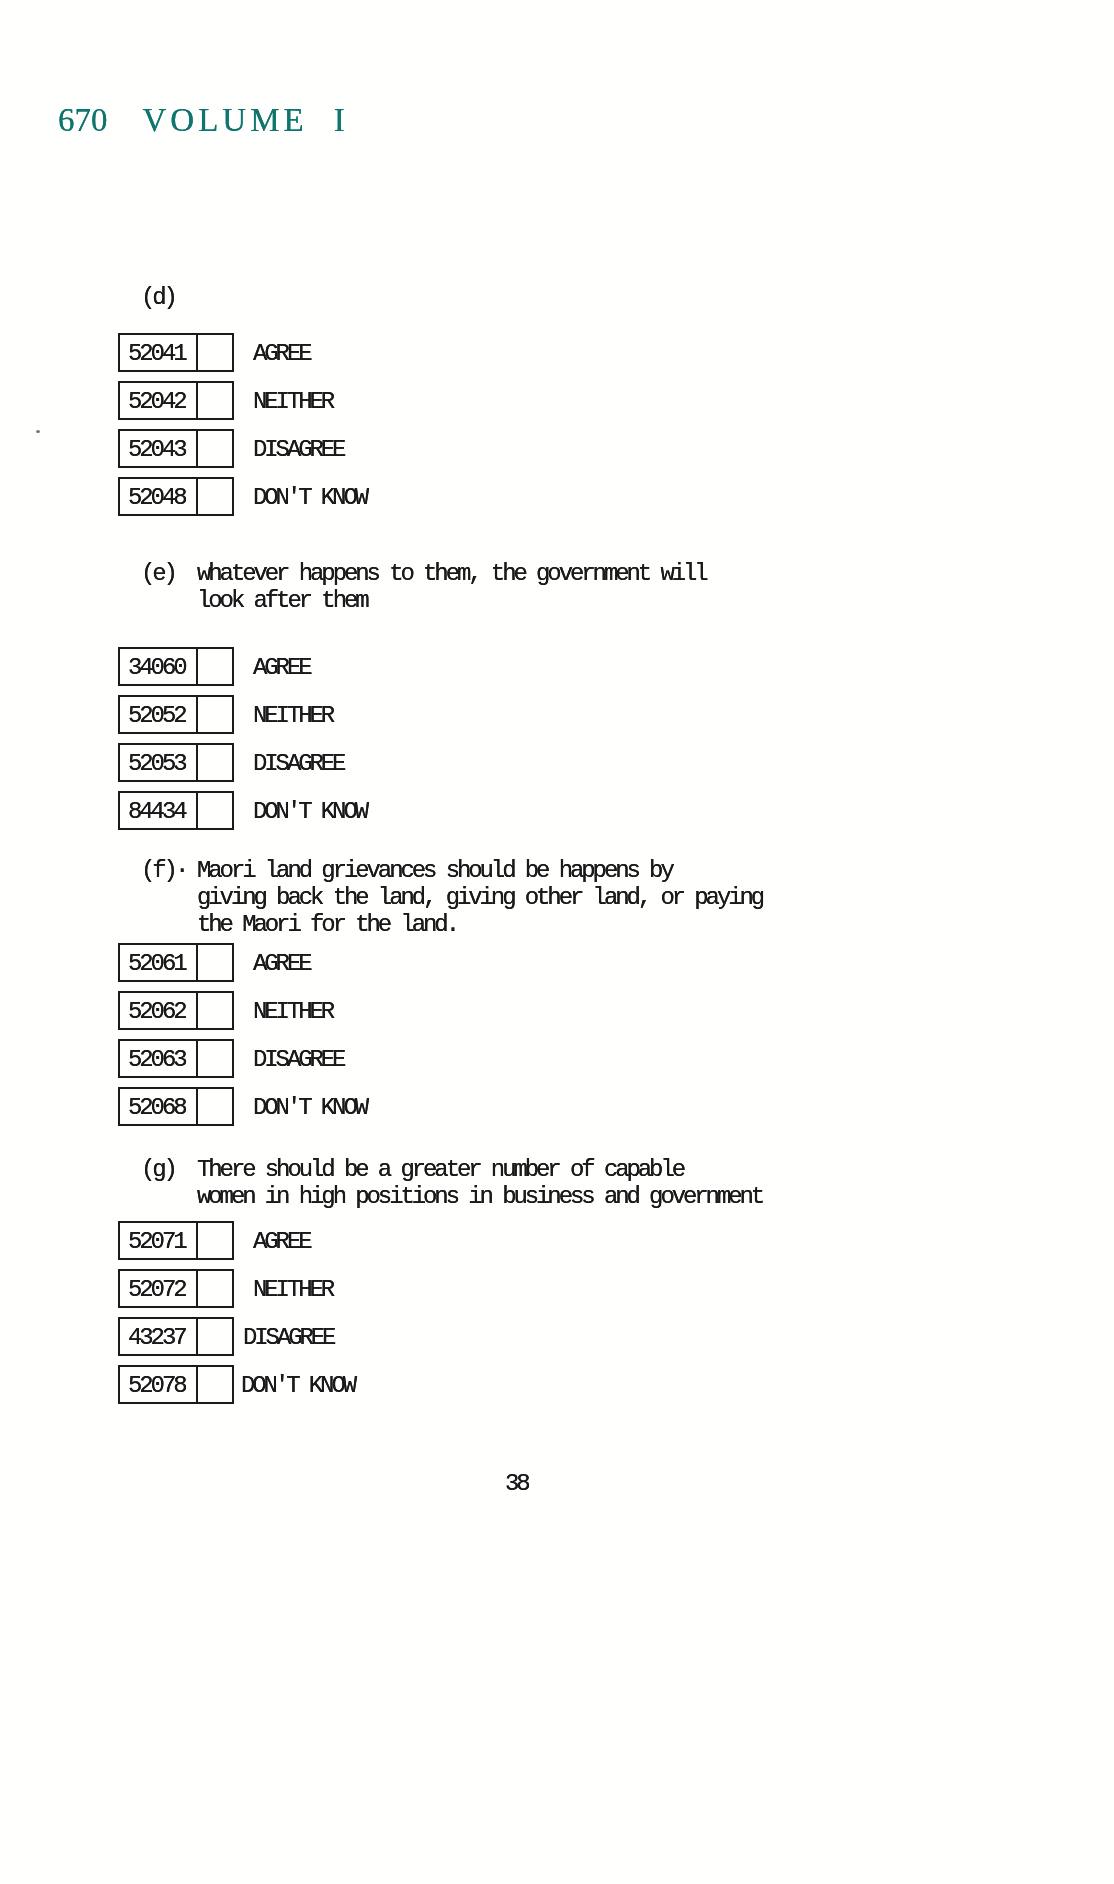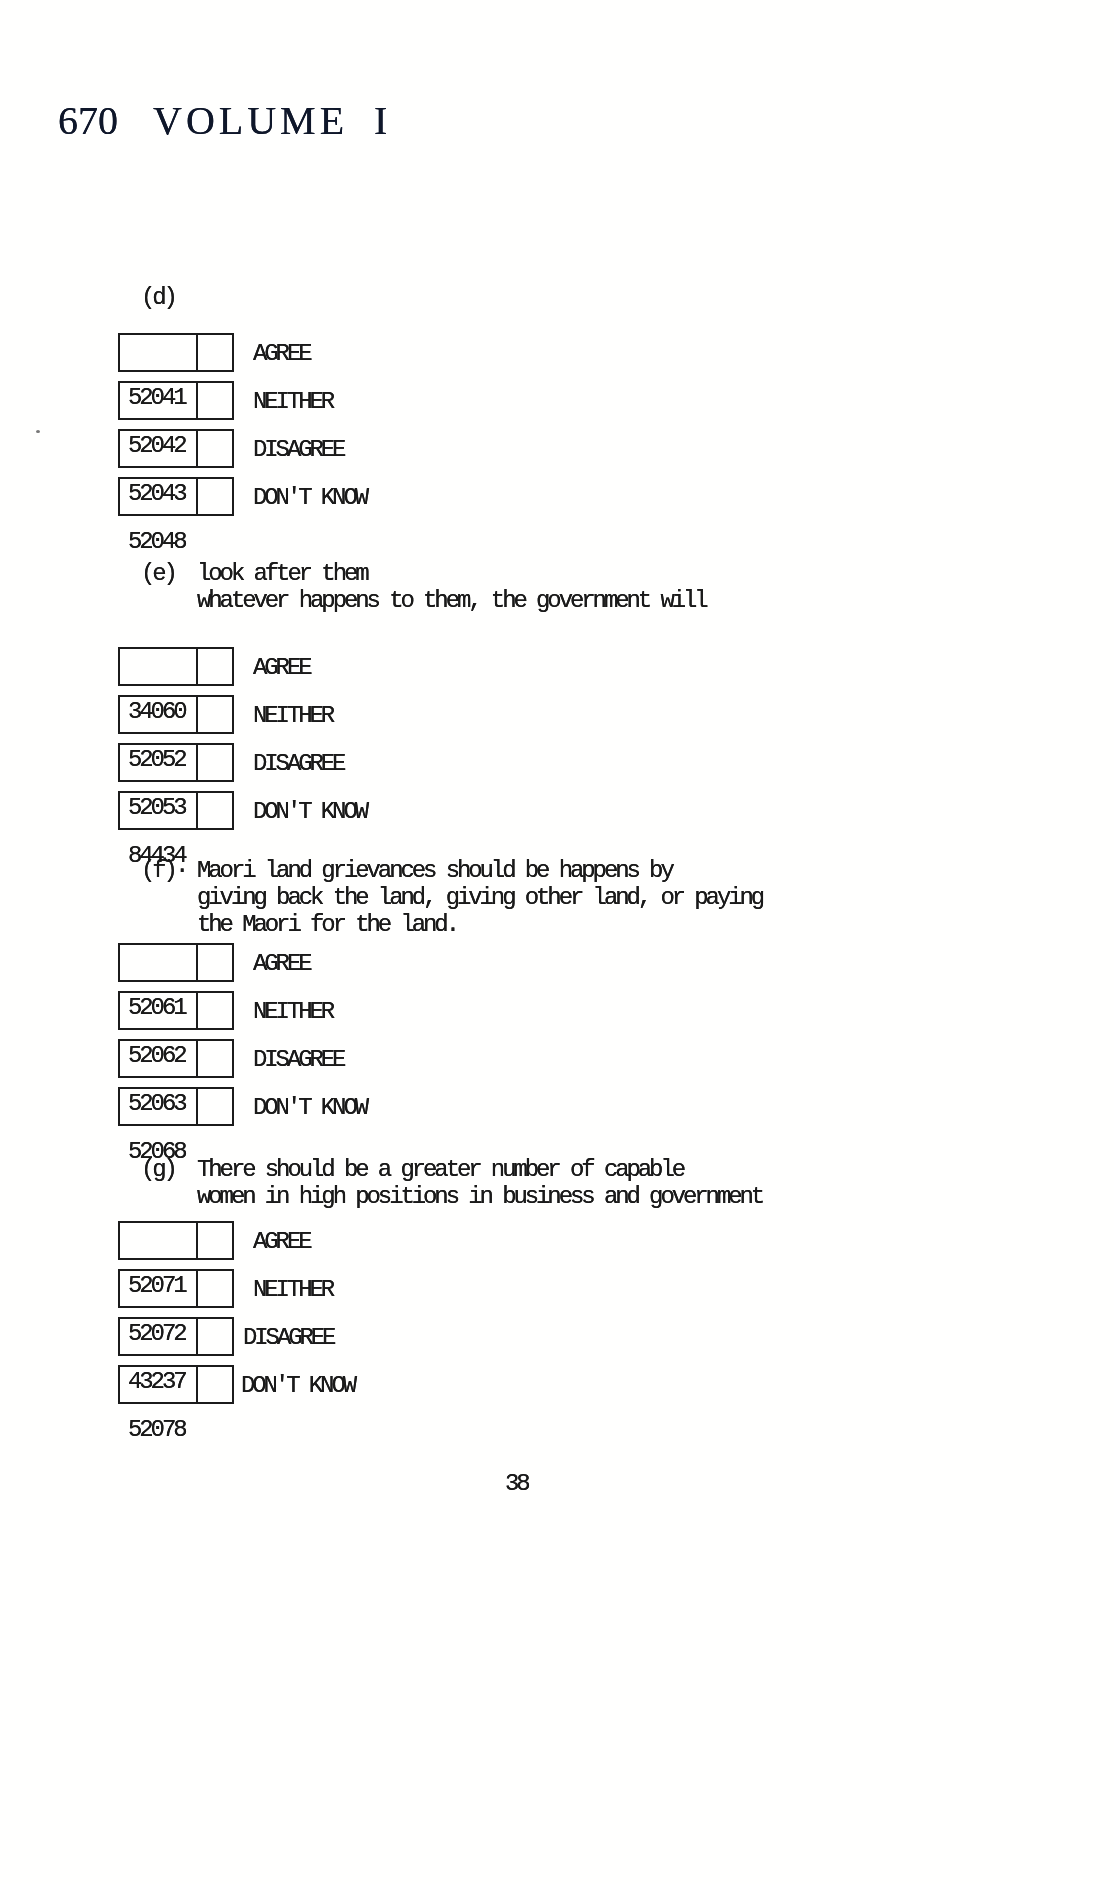--- a/index.html
+++ b/index.html
@@ -13,22 +13,22 @@
     letter-spacing:-3.1px;
     line-height:27px;
     color:#1a1a1a;
     text-shadow:0 0 0.3px currentColor;
   }
 
   
   .header{
     position:absolute;left:58px;top:104px;
     font-family:"Liberation Serif","DejaVu Serif",serif;
-    font-size:40px;line-height:33px;letter-spacing:0;
-    color:#0f172a;white-space:nowrap;
+    font-size:33px;line-height:33px;letter-spacing:0;
+    color:#0f766e;white-space:nowrap;
     text-shadow:0 0 0.3px currentColor;
   }
   .header .vol{margin-left:35px;letter-spacing:4px;}
   .header .roman{margin-left:26px;}
 
   
   .q-group{position:absolute;left:0;width:1114px;}
   .q-text{position:relative;}
   .q-label{position:absolute;left:141px;top:0;white-space:pre;}
   .q-lines{margin-left:197px;}
@@ -40,21 +40,20 @@
     position:absolute;left:118px;top:0;
     width:116px;height:39px;
     border:2px solid #1b1b1b;
     box-sizing:border-box;
     background:transparent;
   }
   .code{
     position:absolute;left:8px;top:50%;
     transform:translateY(-50%);
     white-space:pre;
-    margin-top:44px;
   }
   .answer-cell{
     position:absolute;right:0;top:0;
     width:36px;height:100%;
     border-left:2px solid #1b1b1b;
     box-sizing:border-box;
   }
   .opt-label{
     position:absolute;left:253px;top:50%;
     transform:translateY(-50%);
@@ -118,22 +117,22 @@
         </div>
         <span class="opt-label">DON'T KNOW</span>
       </div>
     </div>
   </section>
 
   <section class="q-group" style="top:560px;">
     <div class="q-text">
       <span class="q-label">(e)</span>
       <div class="q-lines">
+        <div class="q-line">whatever happens to them, the government will</div>
         <div class="q-line">look after them</div>
-        <div class="q-line">whatever happens to them, the government will</div>
       </div>
     </div>
     <div class="opts" style="top:87px;">
       <div class="opt-row">
         <div class="code-box">
           <span class="code">34060</span>
           <span class="answer-cell"></span>
         </div>
         <span class="opt-label">AGREE</span>
       </div>

